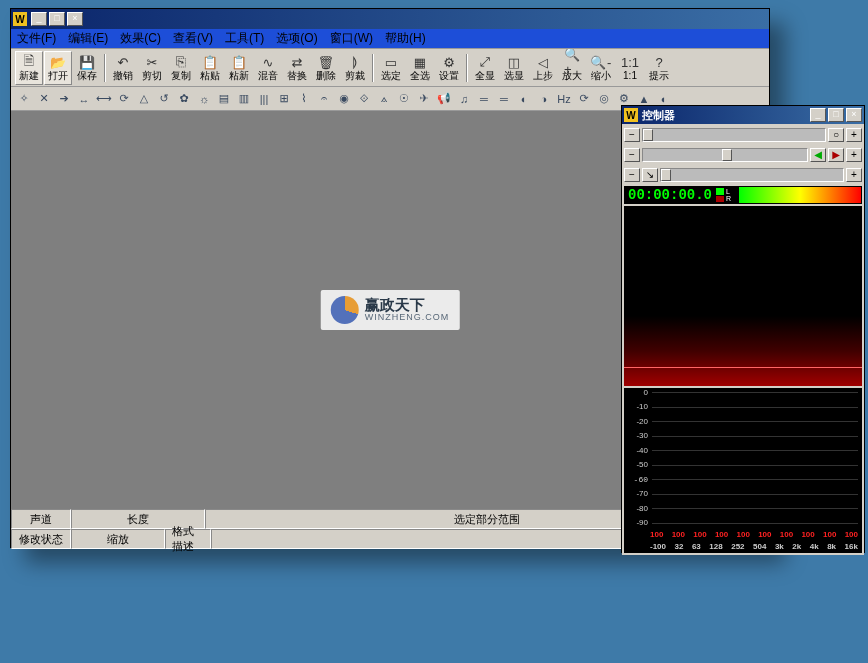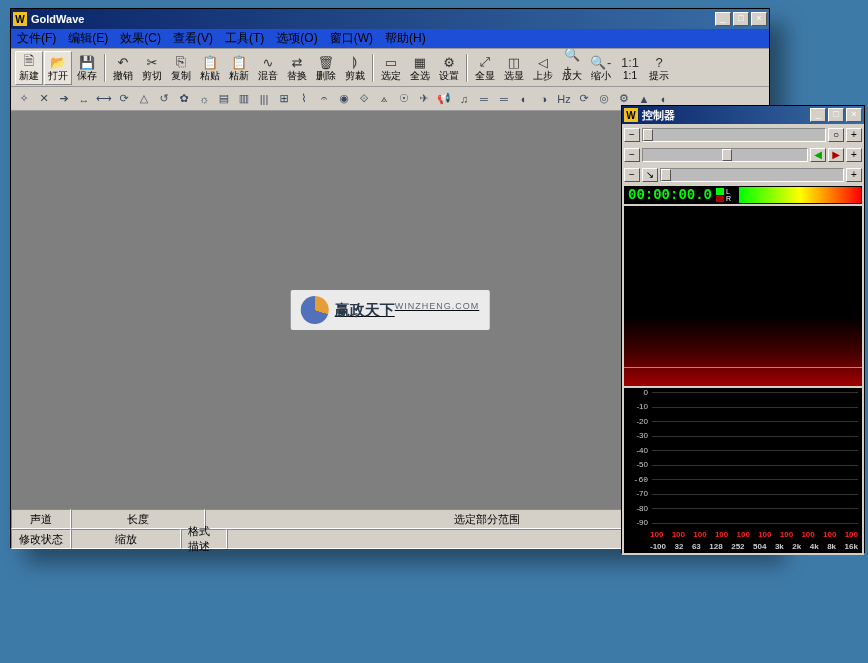--- a/index.html
+++ b/index.html
@@ -16,21 +16,21 @@
 .tb-btn { width: 28px; height: 34px; display: flex; flex-direction: column; align-items: center; justify-content: center; cursor: pointer; border: 1px solid transparent; font-size: 10px; }
 .tb-btn.pressed { border: 1px solid #888; border-top-color: #fff; border-left-color: #fff; background:#e8e4dc;}
 .tb-icon { width: 16px; height: 16px; display: flex; align-items: center; justify-content: center; font-size: 13px; color: #333; }
 .tb-label { font-size: 10px; line-height: 11px; white-space: nowrap; text-align: right; }
 .tb-sep { width: 2px; height: 28px; border-left: 1px solid #888; border-right: 1px solid #fff; margin: 0 2px; }
 .toolbar-effects { height: 24px; background: #d4d0c8; border-bottom: 1px solid #999; display: flex; align-items: center; padding: 2px 4px; gap: 2px; overflow: hidden; }
 .eff-btn { width: 18px; height: 18px; display: flex; align-items: center; justify-content: center; cursor: pointer; border: 1px solid transparent; font-size: 11px; color: #3a4a60; }
 .workspace { position: relative; flex: 1; background: #7f7f7f; height: 398px; }
 .watermark { position: absolute; left: 50%; top: 50%; transform: translate(-50%, -50%); background: #f5f5f5; padding: 6px 10px; border-radius: 2px; display: flex; align-items: center; gap: 6px; opacity: .92; }
 .watermark .wlogo { width: 28px; height: 28px; border-radius: 50%; background: conic-gradient(#f0a030 0 30%, #5070c0 30% 100%); }
-.watermark .wtxt { display:flex; line-height:1.1;text-decoration:underline;}
+.watermark .wtxt { display:flex; flex-direction:column; line-height:1.1;}
 .status-area { height: 40px; background: #d4d0c8; display: flex; flex-direction: column; }
 .status-row { display: flex; height: 20px; }
 .status-cell { border: 1px solid; border-color: #888 #fff #fff #888; padding: 2px 6px; font-size: 11px; display: flex; align-items: center; justify-content: center; }
 .controller { position: absolute; right: 3px; top: 105px; width: 244px; height: 448px; background: #d4d0c8; border: 1px solid #000; }
 .controller .title-bar { height: 18px; }
 .ctrl-body { padding: 2px; background: #d4d0c8; }
 .slider-row { height: 18px; display: flex; align-items: center; gap: 2px; margin-bottom: 2px; }
 .sm-btn { width: 16px; height: 14px; background: #d4d0c8; border: 1px solid; border-color: #fff #555 #555 #fff; font-size: 10px; text-align: center; line-height: 11px; cursor: pointer; }
 .slider-track { flex: 1; height: 14px; background: #bbb; border: 1px solid; border-color: #888 #fff #fff #888; position: relative; }
 .slider-thumb { position: absolute; width: 10px; height: 12px; background: #d4d0c8; border: 1px solid; border-color: #fff #555 #555 #fff; top: 0; }
@@ -48,21 +48,20 @@
 .level-xrow { position:absolute; left: 26px; right: 4px; display:flex; justify-content:space-between; font-size:8px;font-weight:bold; }
 .level-xrow.red span { color:#f22; }
 .level-xrow.wht { bottom: 2px; }
 </style>
 </head>
 <body>
 
 <div class="app-window">
   <div class="title-bar">
     <span class="app-icon">W</span>
-    <span class="title-text">GoldWave</span>
     <div class="win-btns">
       <div class="win-btn">_</div>
       <div class="win-btn">□</div>
       <div class="win-btn">×</div>
     </div>
   </div>
 
   <div class="menu-bar">
     <span class="menu-item">文件(F)</span>
     <span class="menu-item">编辑(E)</span>
@@ -214,21 +213,21 @@
   </div>
 
   <div class="status-area">
     <div class="status-row">
       <div class="status-cell" style="width:60px">声道</div>
       <div class="status-cell" style="width:134px">长度</div>
       <div class="status-cell" style="flex:1">选定部分范围</div>
     </div>
     <div class="status-row">
       <div class="status-cell" style="width:60px">修改状态</div>
-      <div class="status-cell" style="width:110px">缩放</div>
+      <div class="status-cell" style="width:94px">缩放</div>
       <div class="status-cell" style="width:46px">格式描述</div>
       <div class="status-cell" style="flex:1"></div>
     </div>
   </div>
 </div>
 
 <div class="controller">
   <div class="title-bar">
     <span class="app-icon">W</span>
     <span class="title-text">控制器</span>

